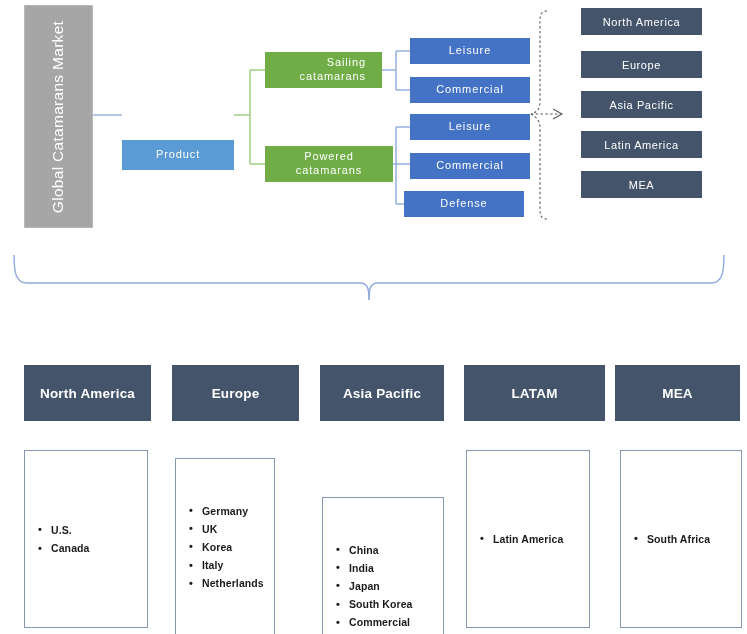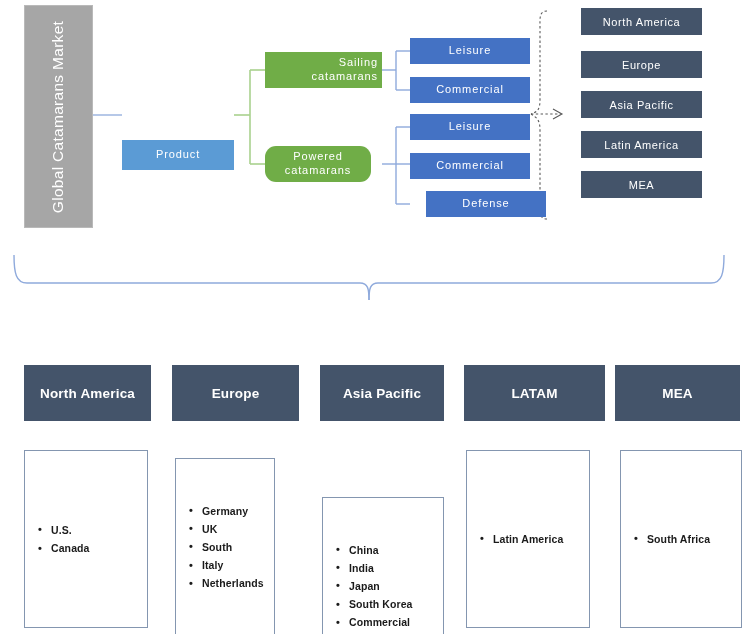--- a/index.html
+++ b/index.html
@@ -46,35 +46,35 @@
   
   .node {
     display: flex;
     align-items: center;
     justify-content: center;
     text-align: center;
     color: #ffffff;
     font-size: 11px;
     letter-spacing: 0.9px;
     line-height: 1.25;
-    padding: 2px 4px;
+    padding: 2px 16px;
   }
   .node.blue-mid { background: #5B9BD5; }
   .node.green    { background: #70AD47; }
   .node.blue-dk  { background: #4472C4; }
 
   
   .n-product      { left: 122px; top: 100px;  width: 112px; height: 30px; margin-top: 40px; }
   .n-sailing      { left: 265px; top: 52px;   width: 117px; height: 36px; text-align: right; }
-  .n-powered      { left: 265px; top: 146px;  width: 106px; height: 36px; border-radius: 11px; }
+  .n-powered      { left: 265px; top: 146px;  width: 128px; height: 36px; }
   .n-leisure1     { left: 410px; top: 38px;   width: 120px; height: 26px; }
   .n-commercial1  { left: 410px; top: 77px;   width: 120px; height: 26px; }
   .n-leisure2     { left: 410px; top: 114px;  width: 120px; height: 26px; }
   .n-commercial2  { left: 410px; top: 153px;  width: 120px; height: 26px; }
-  .n-defense      { left: 426px; top: 191px;  width: 120px; height: 26px; }
+  .n-defense      { left: 404px; top: 191px;  width: 120px; height: 26px; }
 
   
   .chip {
     background: #44546A;
     color: #ffffff;
     font-size: 11px;
     letter-spacing: 0.6px;
     display: flex;
     align-items: center;
     justify-content: center;
@@ -216,21 +216,21 @@
 <div class="abs region-body col0">
   <ul>
       <li>U.S.</li>
       <li>Canada</li>
     </ul>
 </div>
 <div class="abs region-body col1">
   <ul>
       <li>Germany</li>
       <li>UK</li>
-      <li>South</li>
+      <li>Korea</li>
       <li>Italy</li>
       <li>Netherlands</li>
     </ul>
 </div>
 <div class="abs region-body col2">
   <ul>
       <li>China</li>
       <li>India</li>
       <li>Japan</li>
       <li>South Korea</li>

